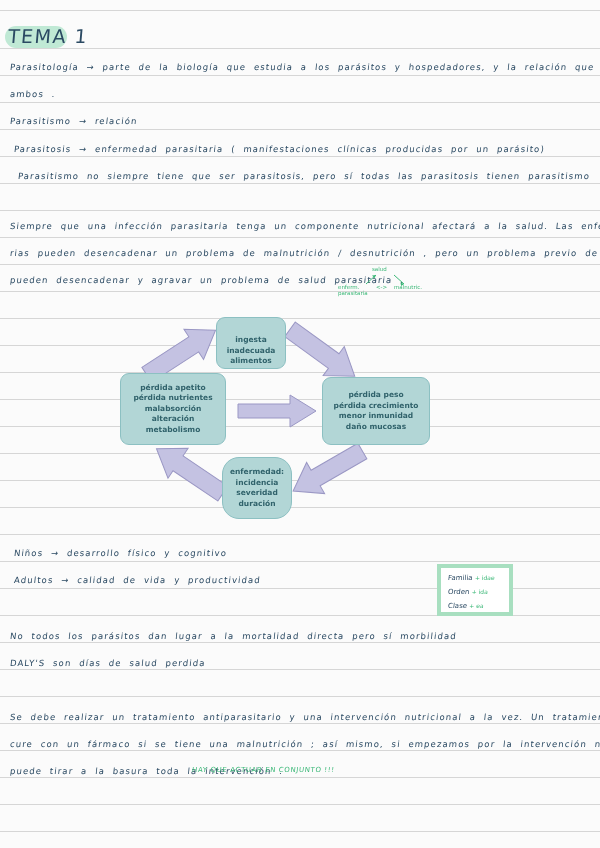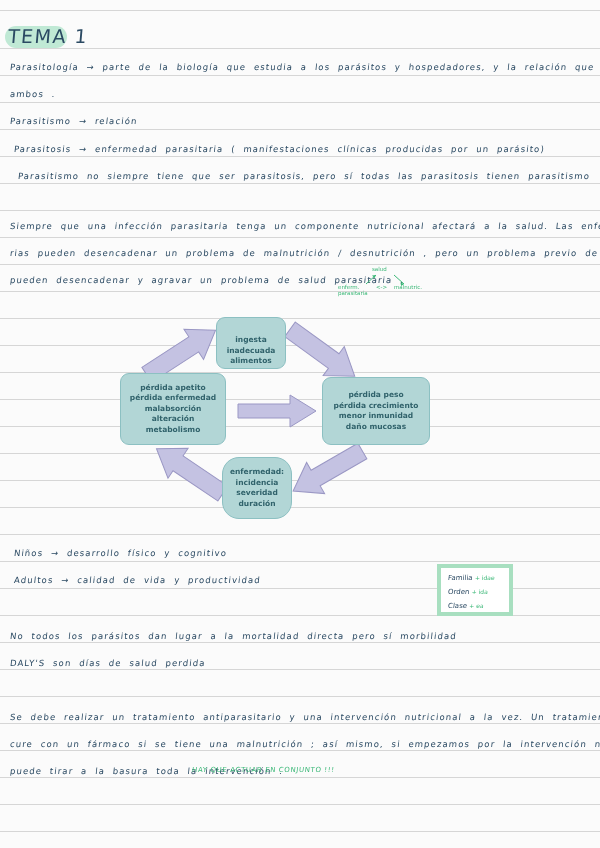--- a/index.html
+++ b/index.html
@@ -181,21 +181,21 @@
 daño mucosas</span>
   </div>
   <div class="dbox" id="box-enf">
     <span style="white-space:pre-line;">enfermedad:
 incidencia
 severidad
 duración</span>
   </div>
   <div class="dbox" id="box-apetito">
     <span style="white-space:pre-line;">pérdida apetito
-pérdida enfermedad
+pérdida nutrientes
 malabsorción
 alteración metabolismo</span>
   </div>
 </div>
 
 <div class="hand ln sp" style="left:14px;top:548px;">Niños → desarrollo físico y cognitivo</div>
 <div class="hand ln sp" style="left:14px;top:575px;">Adultos → calidad de vida y productividad</div>
 
 <div id="tax-box">
   <div class="row" style="top:6px;">

